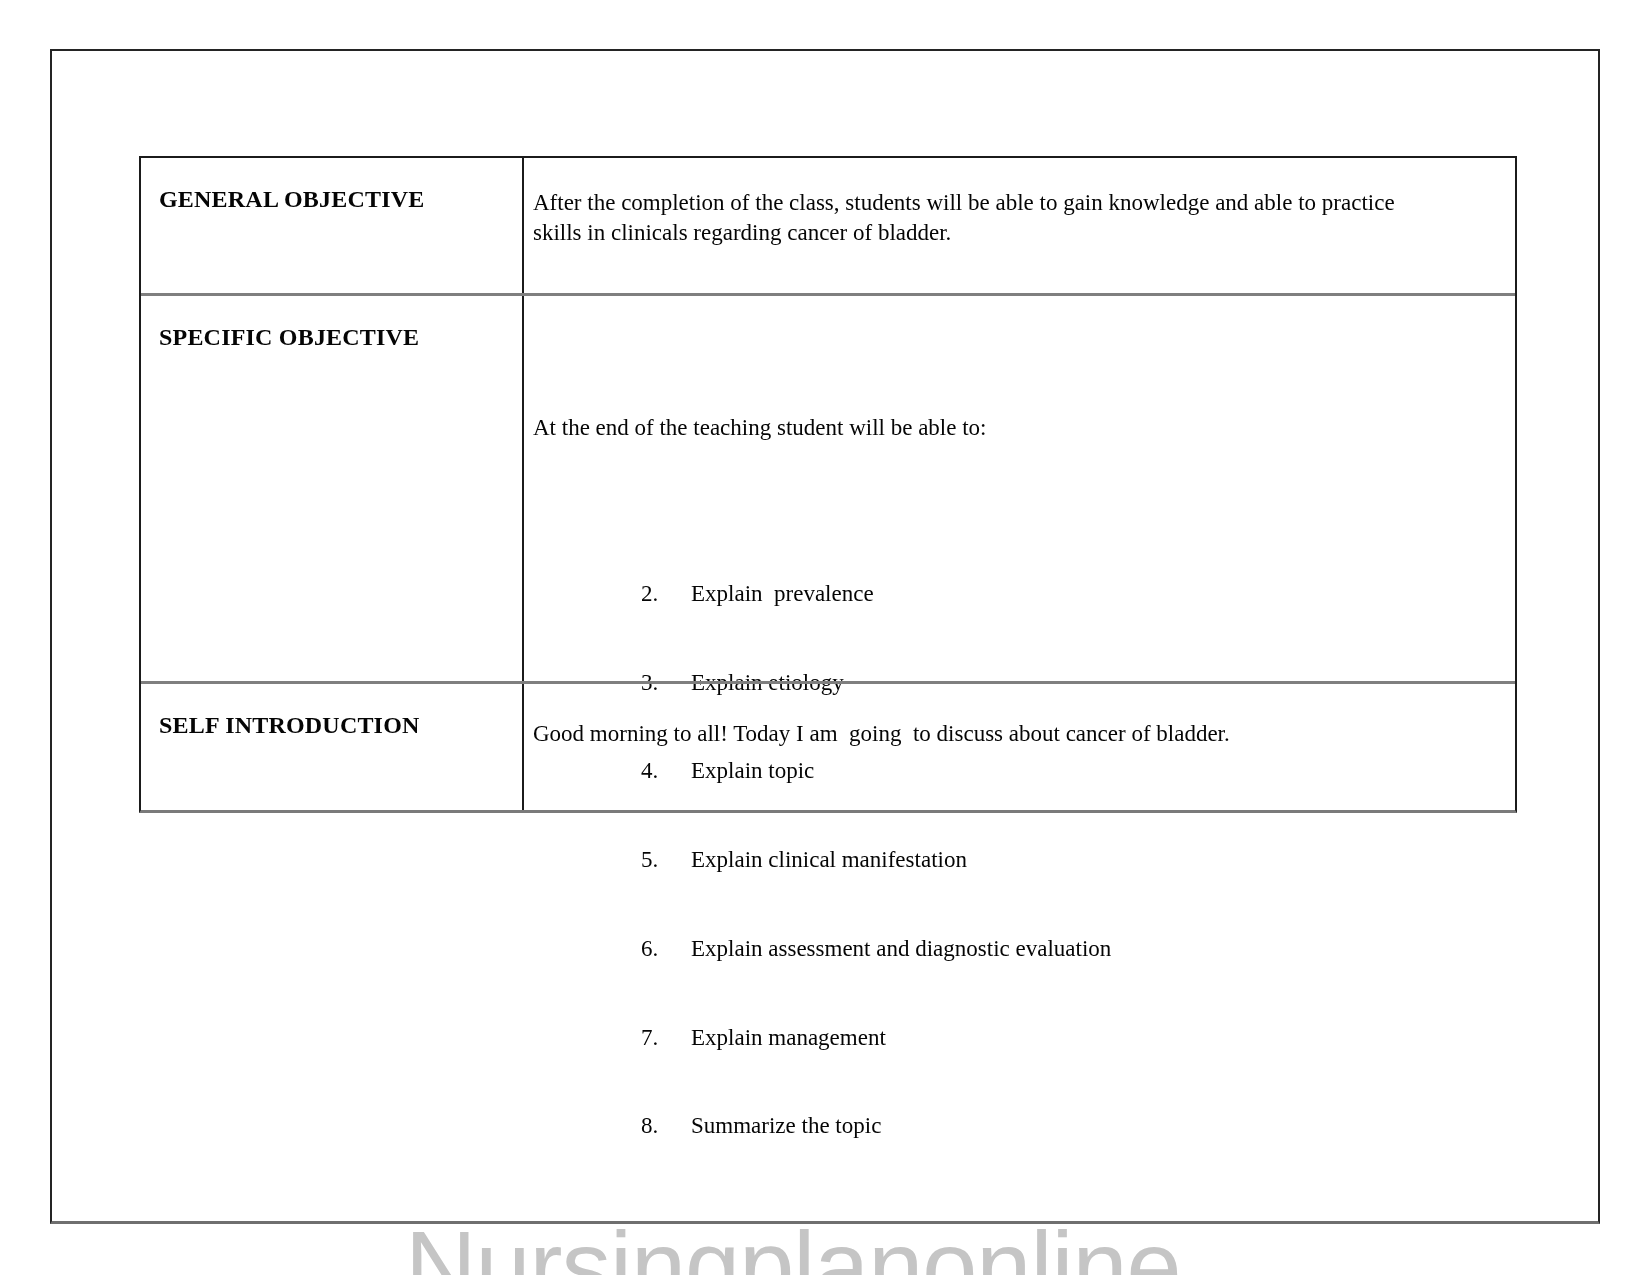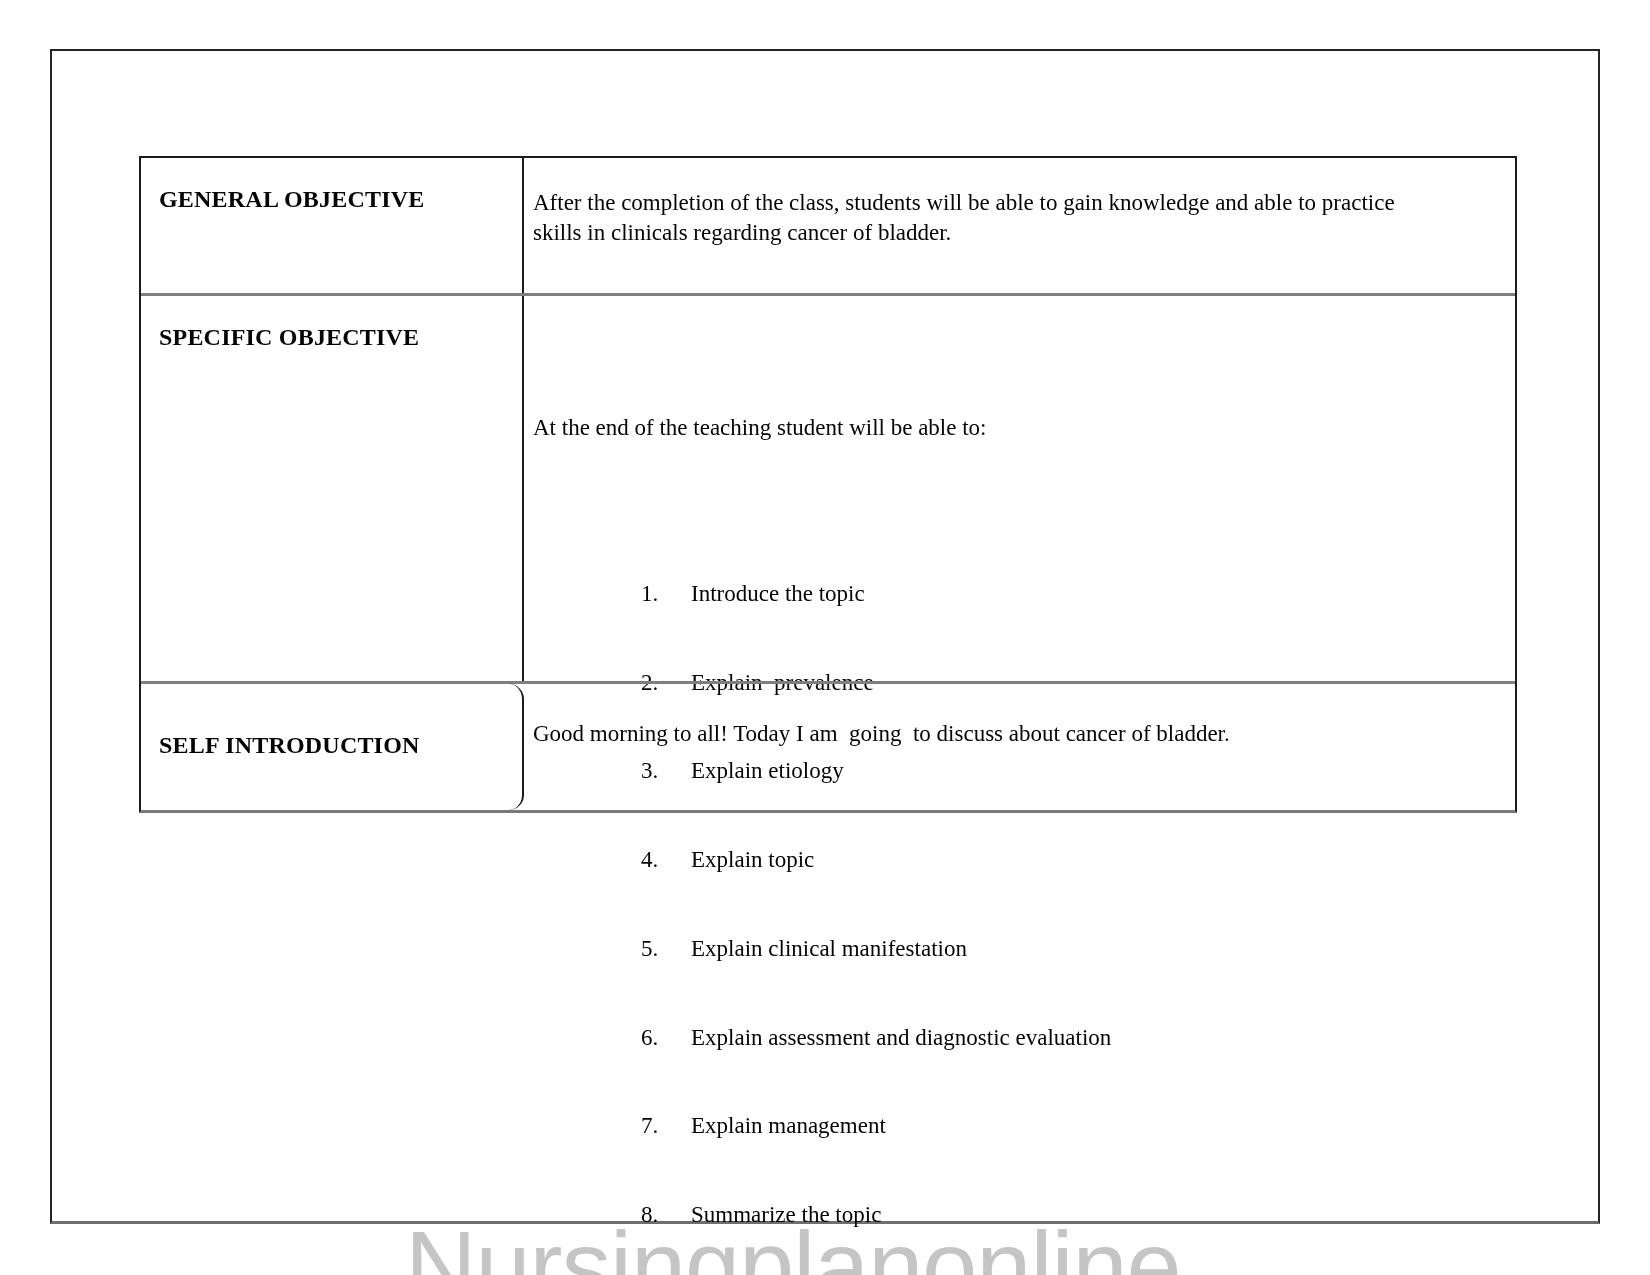--- a/index.html
+++ b/index.html
@@ -67,21 +67,21 @@
   .label-cell {
     width: 383px;
     box-sizing: border-box;
     border-right: 2px solid #1b1b1b;
     padding: 28px 14px 0 18px;
     font-weight: bold;
     font-size: 24px;
     letter-spacing: 0.2px;
     white-space: pre-wrap;
   }
-  .row-3 .label-cell { padding-top: 48px; border-radius: 15px; }
+  .row-3 .label-cell { padding-top: 28px; }
   .body-cell {
     flex: 1;
     box-sizing: border-box;
     padding: 30px 90px 4px 9px;
     font-size: 23px;
     line-height: 30px;
     white-space: pre-wrap;
   }
   .row-2 .body-cell { padding-top: 57px; }
   .row-3 .body-cell { padding-top: 35px; }
@@ -113,21 +113,20 @@
     <div class="t-row row-1">
       <div class="label-cell">GENERAL OBJECTIVE</div>
       <div class="body-cell">After the completion of the class, students will be able to gain knowledge and able to practice skills in clinicals regarding cancer of bladder.</div>
     </div>
 
     <div class="t-row row-2">
       <div class="label-cell">SPECIFIC OBJECTIVE</div>
       <div class="body-cell">
         <div>At the end of the teaching student will be able to:</div>
         <div class="obj-list">
-          <div class="obj-list-item"><span class="obj-num">1.</span><span>Introduce the topic</span></div>
           <div class="obj-list-item"><span class="obj-num">2.</span><span>Explain  prevalence</span></div>
           <div class="obj-list-item"><span class="obj-num">3.</span><span>Explain etiology</span></div>
           <div class="obj-list-item"><span class="obj-num">4.</span><span>Explain topic</span></div>
           <div class="obj-list-item"><span class="obj-num">5.</span><span>Explain clinical manifestation</span></div>
           <div class="obj-list-item"><span class="obj-num">6.</span><span>Explain assessment and diagnostic evaluation</span></div>
           <div class="obj-list-item"><span class="obj-num">7.</span><span>Explain management</span></div>
           <div class="obj-list-item"><span class="obj-num">8.</span><span>Summarize the topic</span></div>
         </div>
       </div>
     </div>

